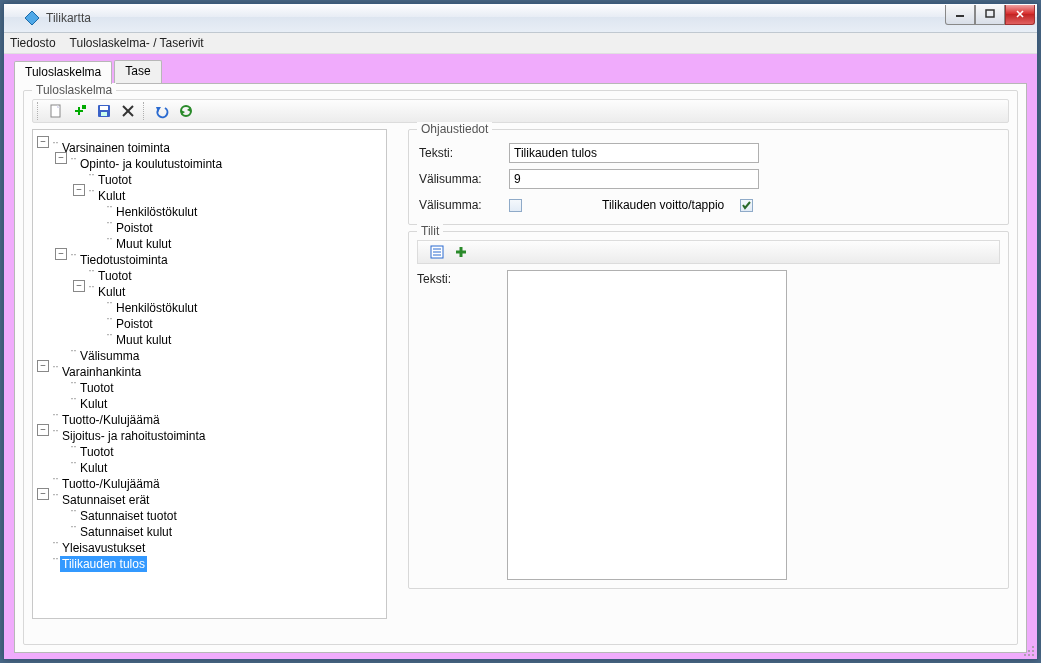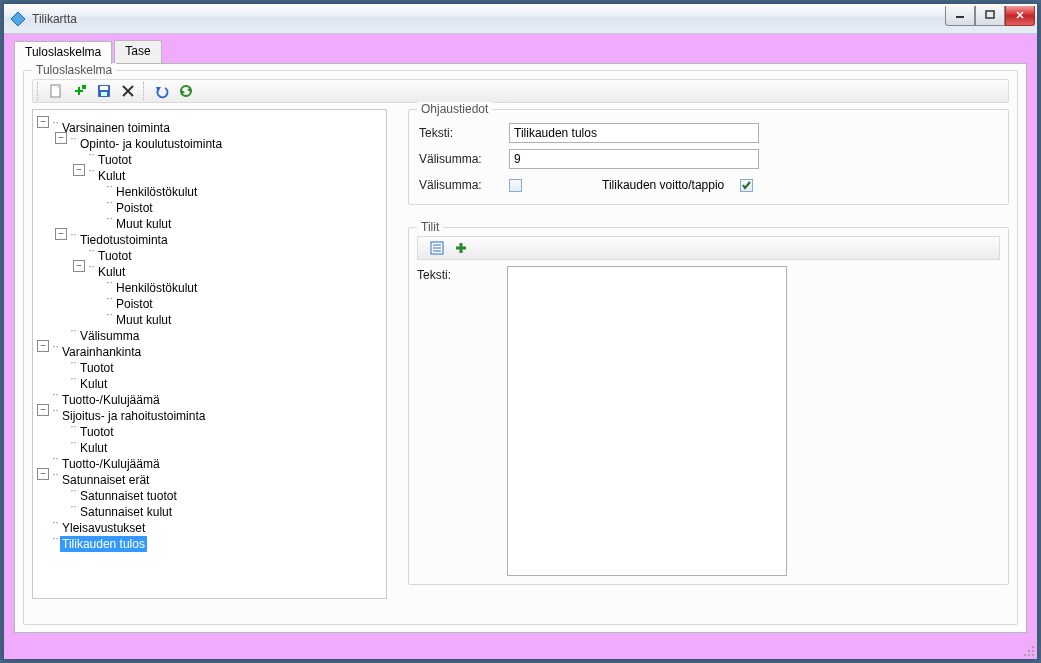--- a/index.html
+++ b/index.html
@@ -1,18 +1,18 @@
 <!DOCTYPE html>
 <html><head>
 <meta charset="utf-8">
 <style>
 * { box-sizing: border-box; margin: 0; padding: 0; font-family: "Segoe UI", Tahoma, sans-serif; font-size: 12px; }
 body { background: #4a6a8a; padding: 3px; width: 1041px; height: 663px; overflow: hidden; }
 .window { width: 100%; height: 100%; background: #f0f0f0; border: 1px solid #3a5a7a; display: flex; flex-direction: column; box-shadow: 0 0 8px rgba(0,0,0,0.3); }
-.titlebar { height: 30px; background: linear-gradient(#fdfdfe,#e8edf5 45%,#dde5f0 46%,#e8eef6); display: flex; align-items: center; padding-left: 6px; border-bottom: 1px solid #c0c8d0; }
+.titlebar { height: 30px; background: linear-gradient(#fdfdfe,#e8edf5 45%,#dde5f0 46%,#e8eef6); display: flex; align-items: center; padding-left: 20px; border-bottom: 1px solid #c0c8d0; }
 .titlebar .app-icon { width: 16px; height: 16px; margin-right: 6px; }
 .titlebar .title { color: #444; flex: 1; }
 .win-btns { display: flex; height: 22px; margin-top: -4px; margin-right: 2px; }
 .win-btn { width: 30px; height: 20px; border: 1px solid #888; border-top: none; display: flex; align-items: center; justify-content: center; background: linear-gradient(#f8f8f8,#d8dee8); cursor: default; }
 .win-btn.min { border-radius: 0 0 0 3px; }
 .win-btn.close { border-radius: 0 0 3px 0; background: linear-gradient(#f0a0a0,#d83030 45%,#c02020 46%,#e06060); border-color:#a03030; }
 .win-btn svg { display:block; }
 .menubar { height: 22px; background: #f0f0f0; display: flex; align-items: center; padding: 0 6px; gap: 14px; border-bottom: 1px solid #e0e0e0; }
 .menubar span { color: #222; cursor: default; }
 .client { flex: 1; padding: 6px 10px 6px 10px; position: relative; background: #f0abfc; }
@@ -39,21 +39,21 @@
 .tree .lbl { color: #000; padding: 0 2px; margin-top: 12px; }
 .tree .lbl.selected { background: #3399ff; color: #fff; }
 .ohjaus-group { padding: 10px 10px 6px; }
 .ohjaus-group .formrow { display: flex; align-items: center; height: 26px; }
 .ohjaus-group .lab { width: 90px; color: #222; }
 .ohjaus-group input[type=text] { width: 250px; height: 20px; border: 1px solid #b0b0b0; padding: 1px 4px; background: #fff; }
 .ohjaus-group .cbwrap { display: flex; align-items: center; gap: 4px; }
 .checkbox { width: 13px; height: 13px; border: 1px solid #8faac8; background: linear-gradient(#f4f8fc,#e3ecf6); display:inline-flex; align-items:center; justify-content:center; }
 .checkbox.checked svg { display:block; }
 .checkbox svg { display:none; }
-.tilit-group { margin-top: 22px; padding: 8px; }
+.tilit-group { margin-top: 6px; padding: 8px; }
 .tilit-toolbar { height: 24px; background: linear-gradient(#fdfdfd,#ececec); border: 1px solid #dcdcdc; display: flex; align-items: center; padding: 0 4px; gap: 6px; }
 .tilit-body { display: flex; margin-top: 6px; }
 .tilit-body .lab { width: 90px; color: #222; padding-top: 2px; }
 .tilit-list { width: 280px; height: 310px; border: 1px solid #b0b0b0; background: #fff; }
 .resize-grip { position: absolute; right: 2px; bottom: 2px; width: 14px; height: 14px; }
 .resize-grip svg { display:block; }
 </style>
 </head>
 <body>
 
@@ -78,20 +78,24 @@
         </div>
       <div class="win-btn close">
           <svg width="10" height="10">
             <line x1="2" y1="2" x2="8" y2="8" stroke="#fff" stroke-width="1.6"></line>
             <line x1="8" y1="2" x2="2" y2="8" stroke="#fff" stroke-width="1.6"></line>
           </svg>
         </div>
     </div>
   </div>
 
+  <div class="menubar">
+    <span>Tiedosto</span>
+    <span>Tuloslaskelma- / Taserivit</span>
+  </div>
 
   <div class="client">
     <div class="tabstrip">
       <div class="tab active">Tuloslaskelma</div>
       <div class="tab">Tase</div>
     </div>
     <div class="tabpage">
       <div class="groupbox tulos-group">
         <div class="legend">Tuloslaskelma</div>
 

